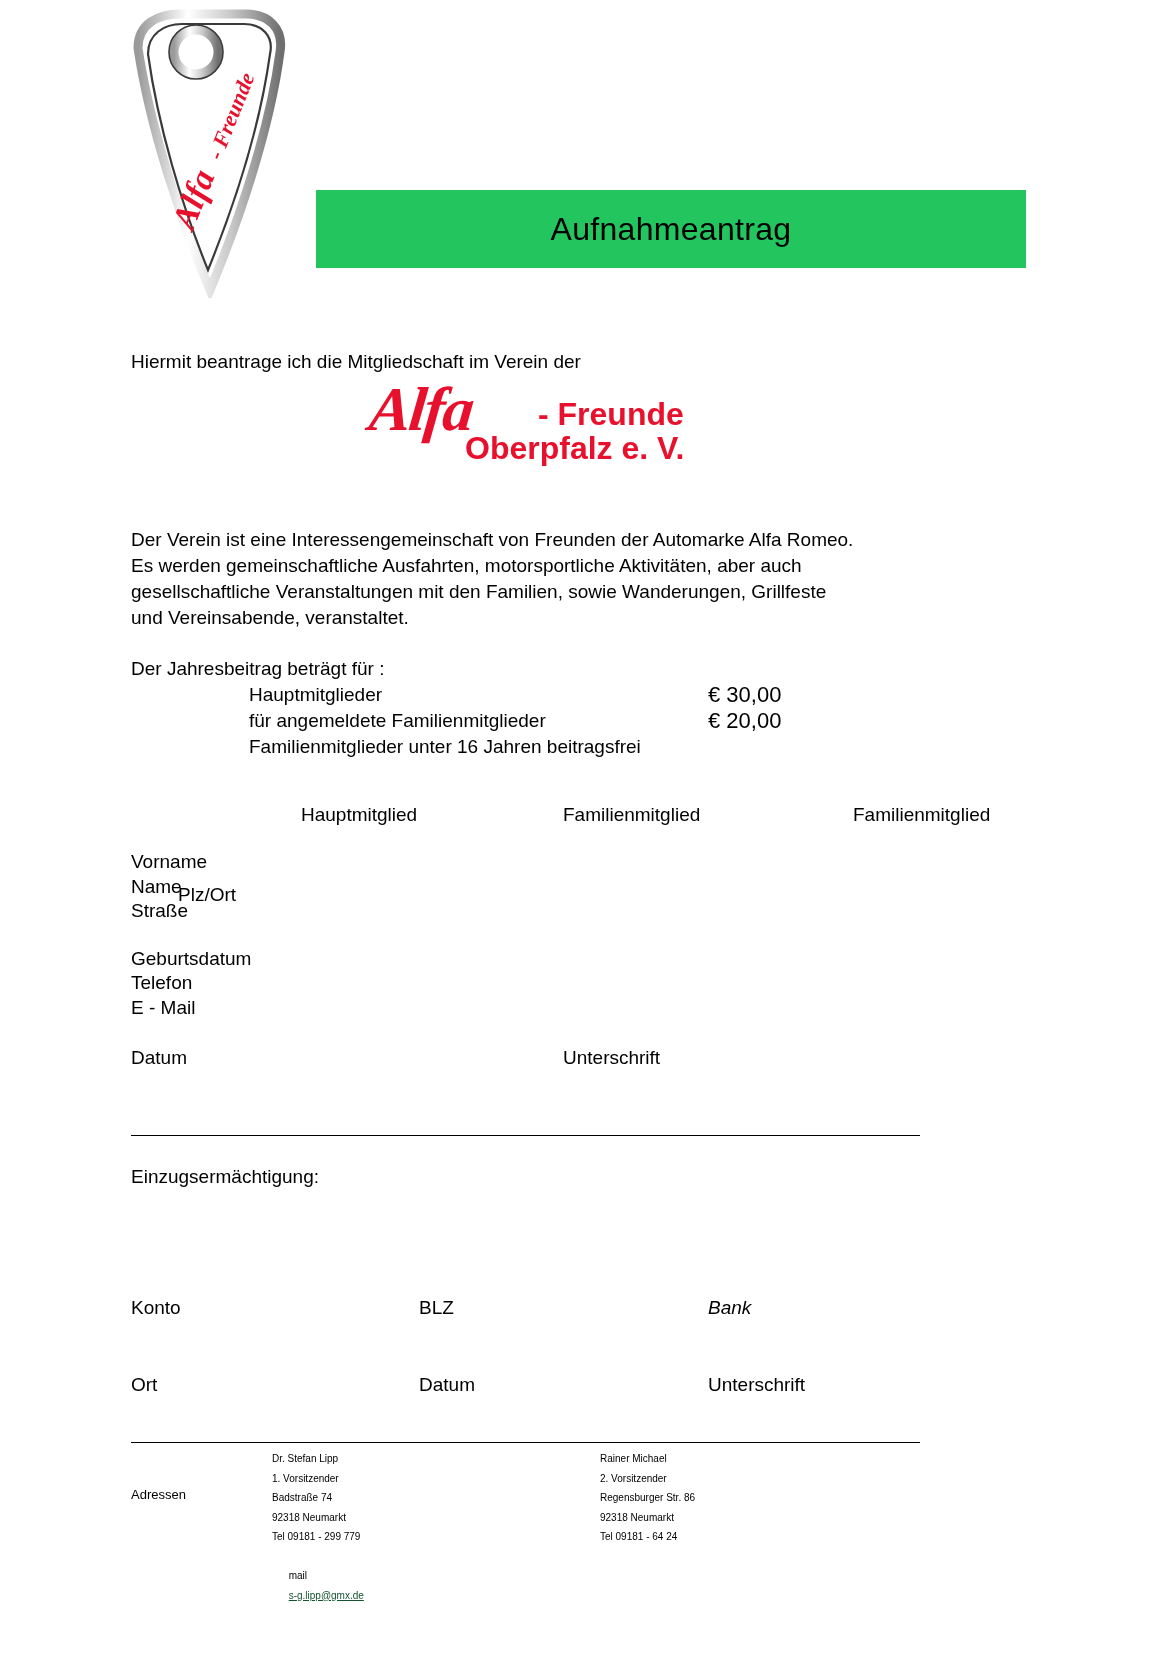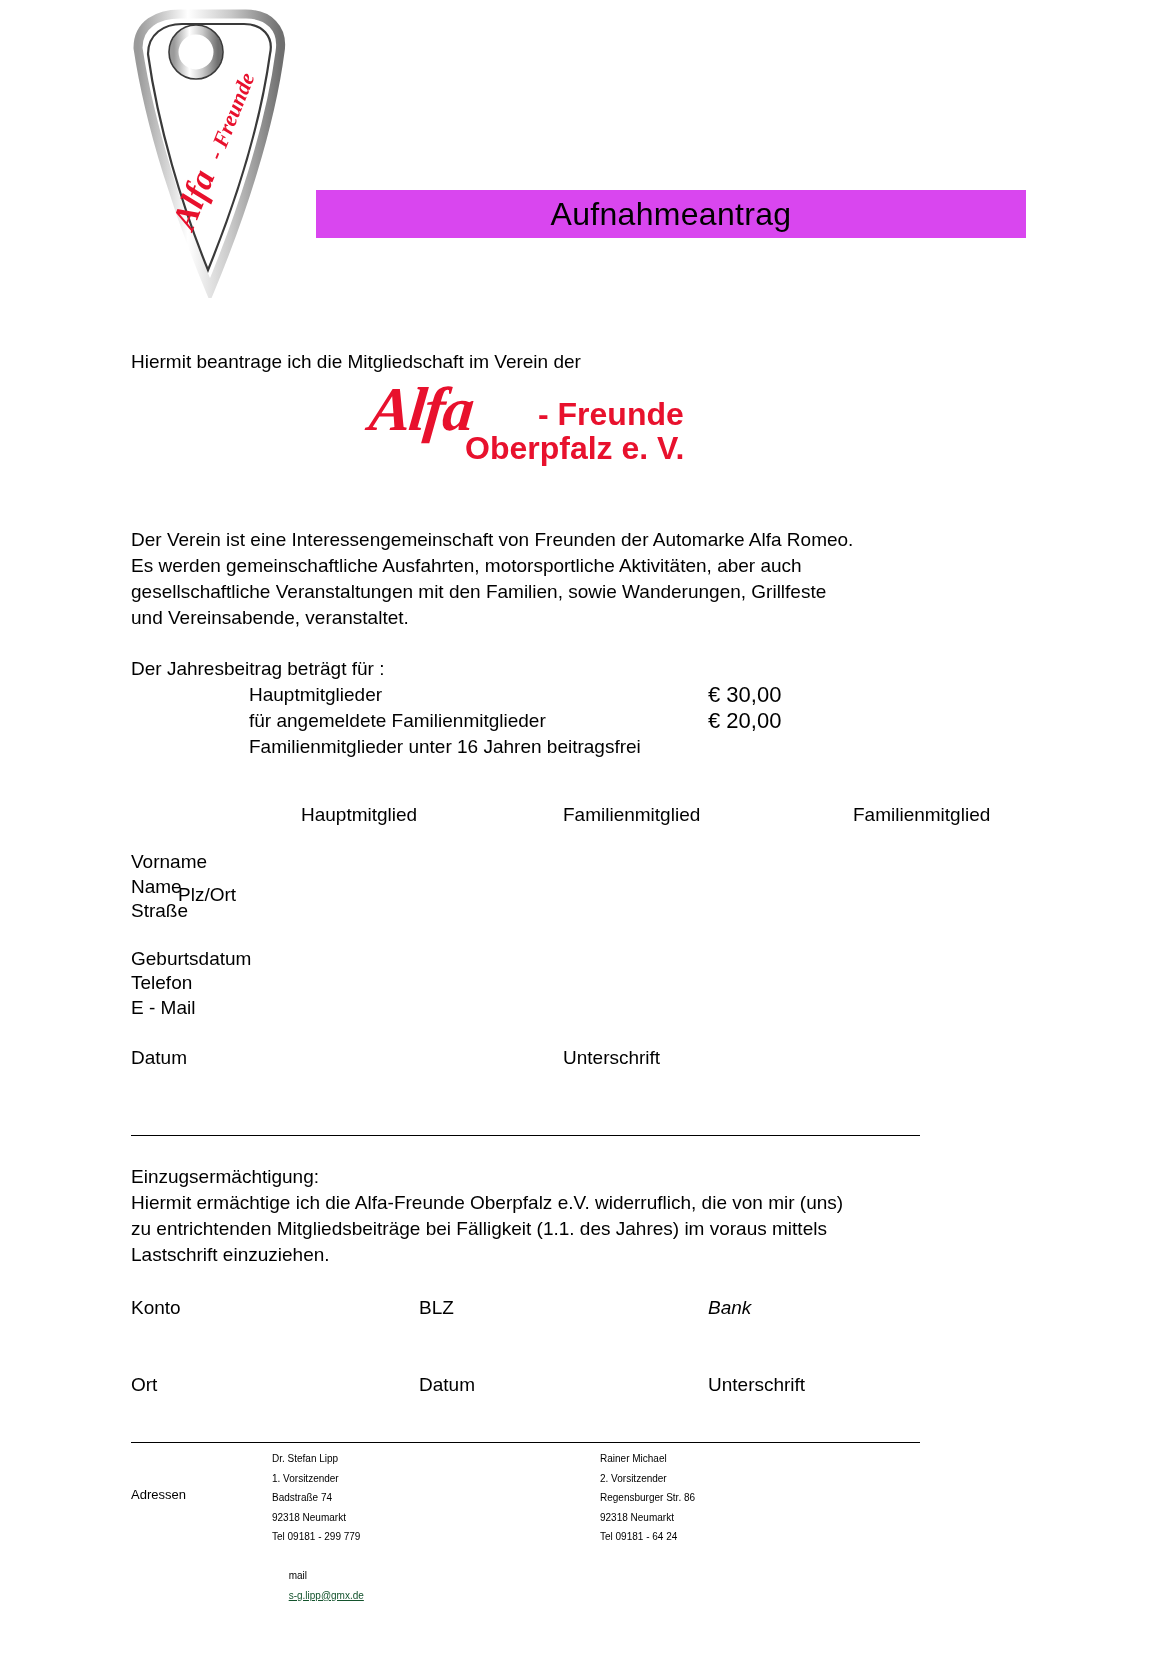--- a/index.html
+++ b/index.html
@@ -33,22 +33,22 @@
     height: 290px;
   }
   .logo-mark svg { display: block; }
 
   
   .title-bar {
     position: absolute;
     left: 316px;
     top: 190px;
     width: 710px;
-    height: 48px;
-    background: #d946ef;
+    height: 78px;
+    background: #22c55e;
     display: flex;
     align-items: center;
     justify-content: center;
   }
   .title-bar .title-text {
     font-size: 32px;
     color: #000000;
     letter-spacing: 0.3px;
   }
 
@@ -222,23 +222,20 @@
   <div class="field-label" style="top:948px;">Geburtsdatum</div>
   <div class="field-label" style="top:972px;">Telefon</div>
   <div class="field-label" style="top:997px;">E - Mail</div>
 
   <div class="txt" style="left:131px; top:1045px;">Datum</div>
   <div class="txt" style="left:563px; top:1045px;">Unterschrift</div>
 
   <div class="rule" style="left:131px; top:1135px; width:789px;"></div>
 
   <div class="txt" style="left:131px; top:1164px;">Einzugsermächtigung:</div>
-  <div class="para" style="left:131px; top:1190px; width:820px; white-space:pre-line;">Hiermit ermächtige ich die Alfa-Freunde Oberpfalz e.V. widerruflich, die von mir (uns)
-zu entrichtenden Mitgliedsbeiträge bei Fälligkeit (1.1. des Jahres) im voraus  mittels
-Lastschrift einzuziehen.</div>
 
   <div class="txt" style="left:131px; top:1295px;">Konto</div>
   <div class="txt" style="left:419px; top:1295px;">BLZ</div>
   <div class="txt" style="left:708px; top:1295px;font-style:italic;">Bank</div>
 
   <div class="txt" style="left:131px; top:1372px;">Ort</div>
   <div class="txt" style="left:419px; top:1372px;">Datum</div>
   <div class="txt" style="left:708px; top:1372px;">Unterschrift</div>
 
   <div class="rule" style="left:131px; top:1442px; width:789px;"></div>

